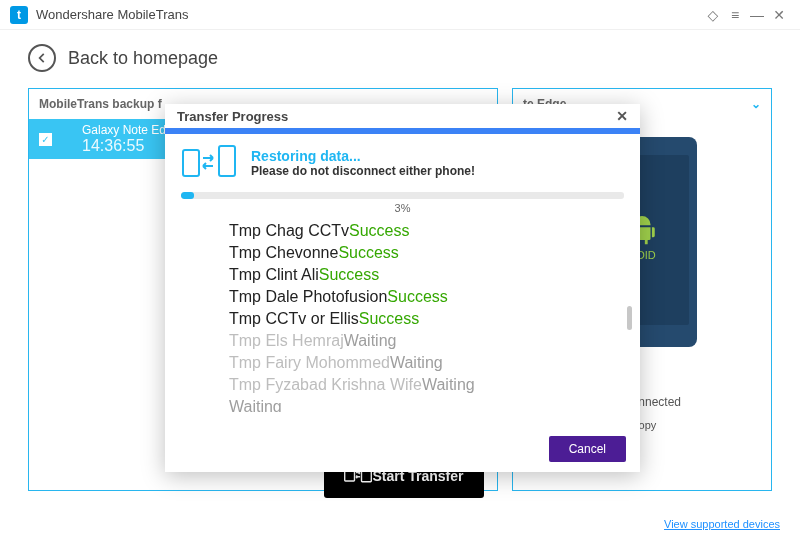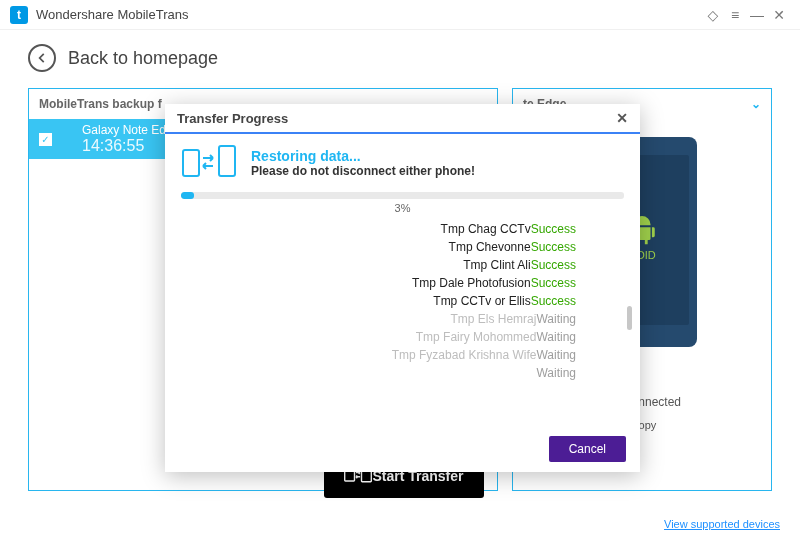--- a/index.html
+++ b/index.html
@@ -41,33 +41,33 @@
 
   
   .startbtn{position:absolute;left:324px;top:454px;width:160px;height:44px;background:#000000;color:#fff;border-radius:3px;display:flex;align-items:center;justify-content:center;font-size:14px;font-weight:600;cursor:pointer;}
   .startbtn .ic{font-size:16px;}
 
   .linkrow{position:absolute;bottom:10px;right:20px;font-size:11px;}
   .linkrow a{color:#1e90ff;text-decoration:underline;cursor:pointer;}
 
   
   .modal{position:absolute;left:165px;top:104px;width:475px;height:368px;background:#fff;box-shadow:0 4px 22px rgba(0,0,0,.25);}
-  .modal-hd{height:30px;display:flex;align-items:center;justify-content:space-between;padding:0 12px;font-size:13px;font-weight:600;color:#444;border-bottom:2px solid #3b82f6;}
+  .modal-hd{height:30px;display:flex;align-items:center;justify-content:space-between;padding:0 12px;font-size:13px;font-weight:600;color:#444;border-bottom:6px solid #3b82f6;}
   .modal-hd .x{cursor:pointer;color:#555;font-size:14px;}
   .modal-top{display:flex;align-items:center;gap:14px;padding:10px 16px 6px;}
   .ticon{color:#1fb6f2;}
   .ttext .l1{color:#1fb6f2;font-size:14px;font-weight:700;}
   .ttext .l2{color:#333;font-size:12px;font-weight:600;}
   .pbar-row{padding:4px 16px 0;}
   .pbar{height:7px;background:#e9e9e9;border-radius:3px;position:relative;overflow:hidden;}
   .pbar .fill{position:absolute;left:0;top:0;bottom:0;background:#1fb6f2;border-radius:3px;}
   .ppct{text-align:center;font-size:11px;color:#666;margin-top:3px;}
   .list{margin:6px 8px 0 8px;height:192px;overflow:hidden;position:relative;}
   .list .scrollbar{position:absolute;right:0;top:86px;width:5px;height:24px;background:#c7c7c7;border-radius:3px;}
-  .row{display:flex;justify-content:flex-end;padding:2px 56px 2px 56px;font-size:12px;}
+  .row{display:flex;justify-content:flex-start;padding:2px 56px 2px 56px;font-size:16px;}
   .row .name{color:#333;}
   .row.done .name{color:#222;font-weight:500;}
   .row.done .stat{color:#34a700;font-weight:500;}
   .row.cur .name{color:#1fb6f2;}
   .row.cur .stat{color:#1fb6f2;}
   .row.wait .name{color:#bdbdbd;}
   .row.wait .stat{color:#9e9e9e;}
   .modal-ft{position:absolute;bottom:10px;right:14px;}
   .cancel{background:#4c1d95;color:#fff;border:none;padding:6px 20px;border-radius:2px;font-size:12px;cursor:pointer;}
 </style>

